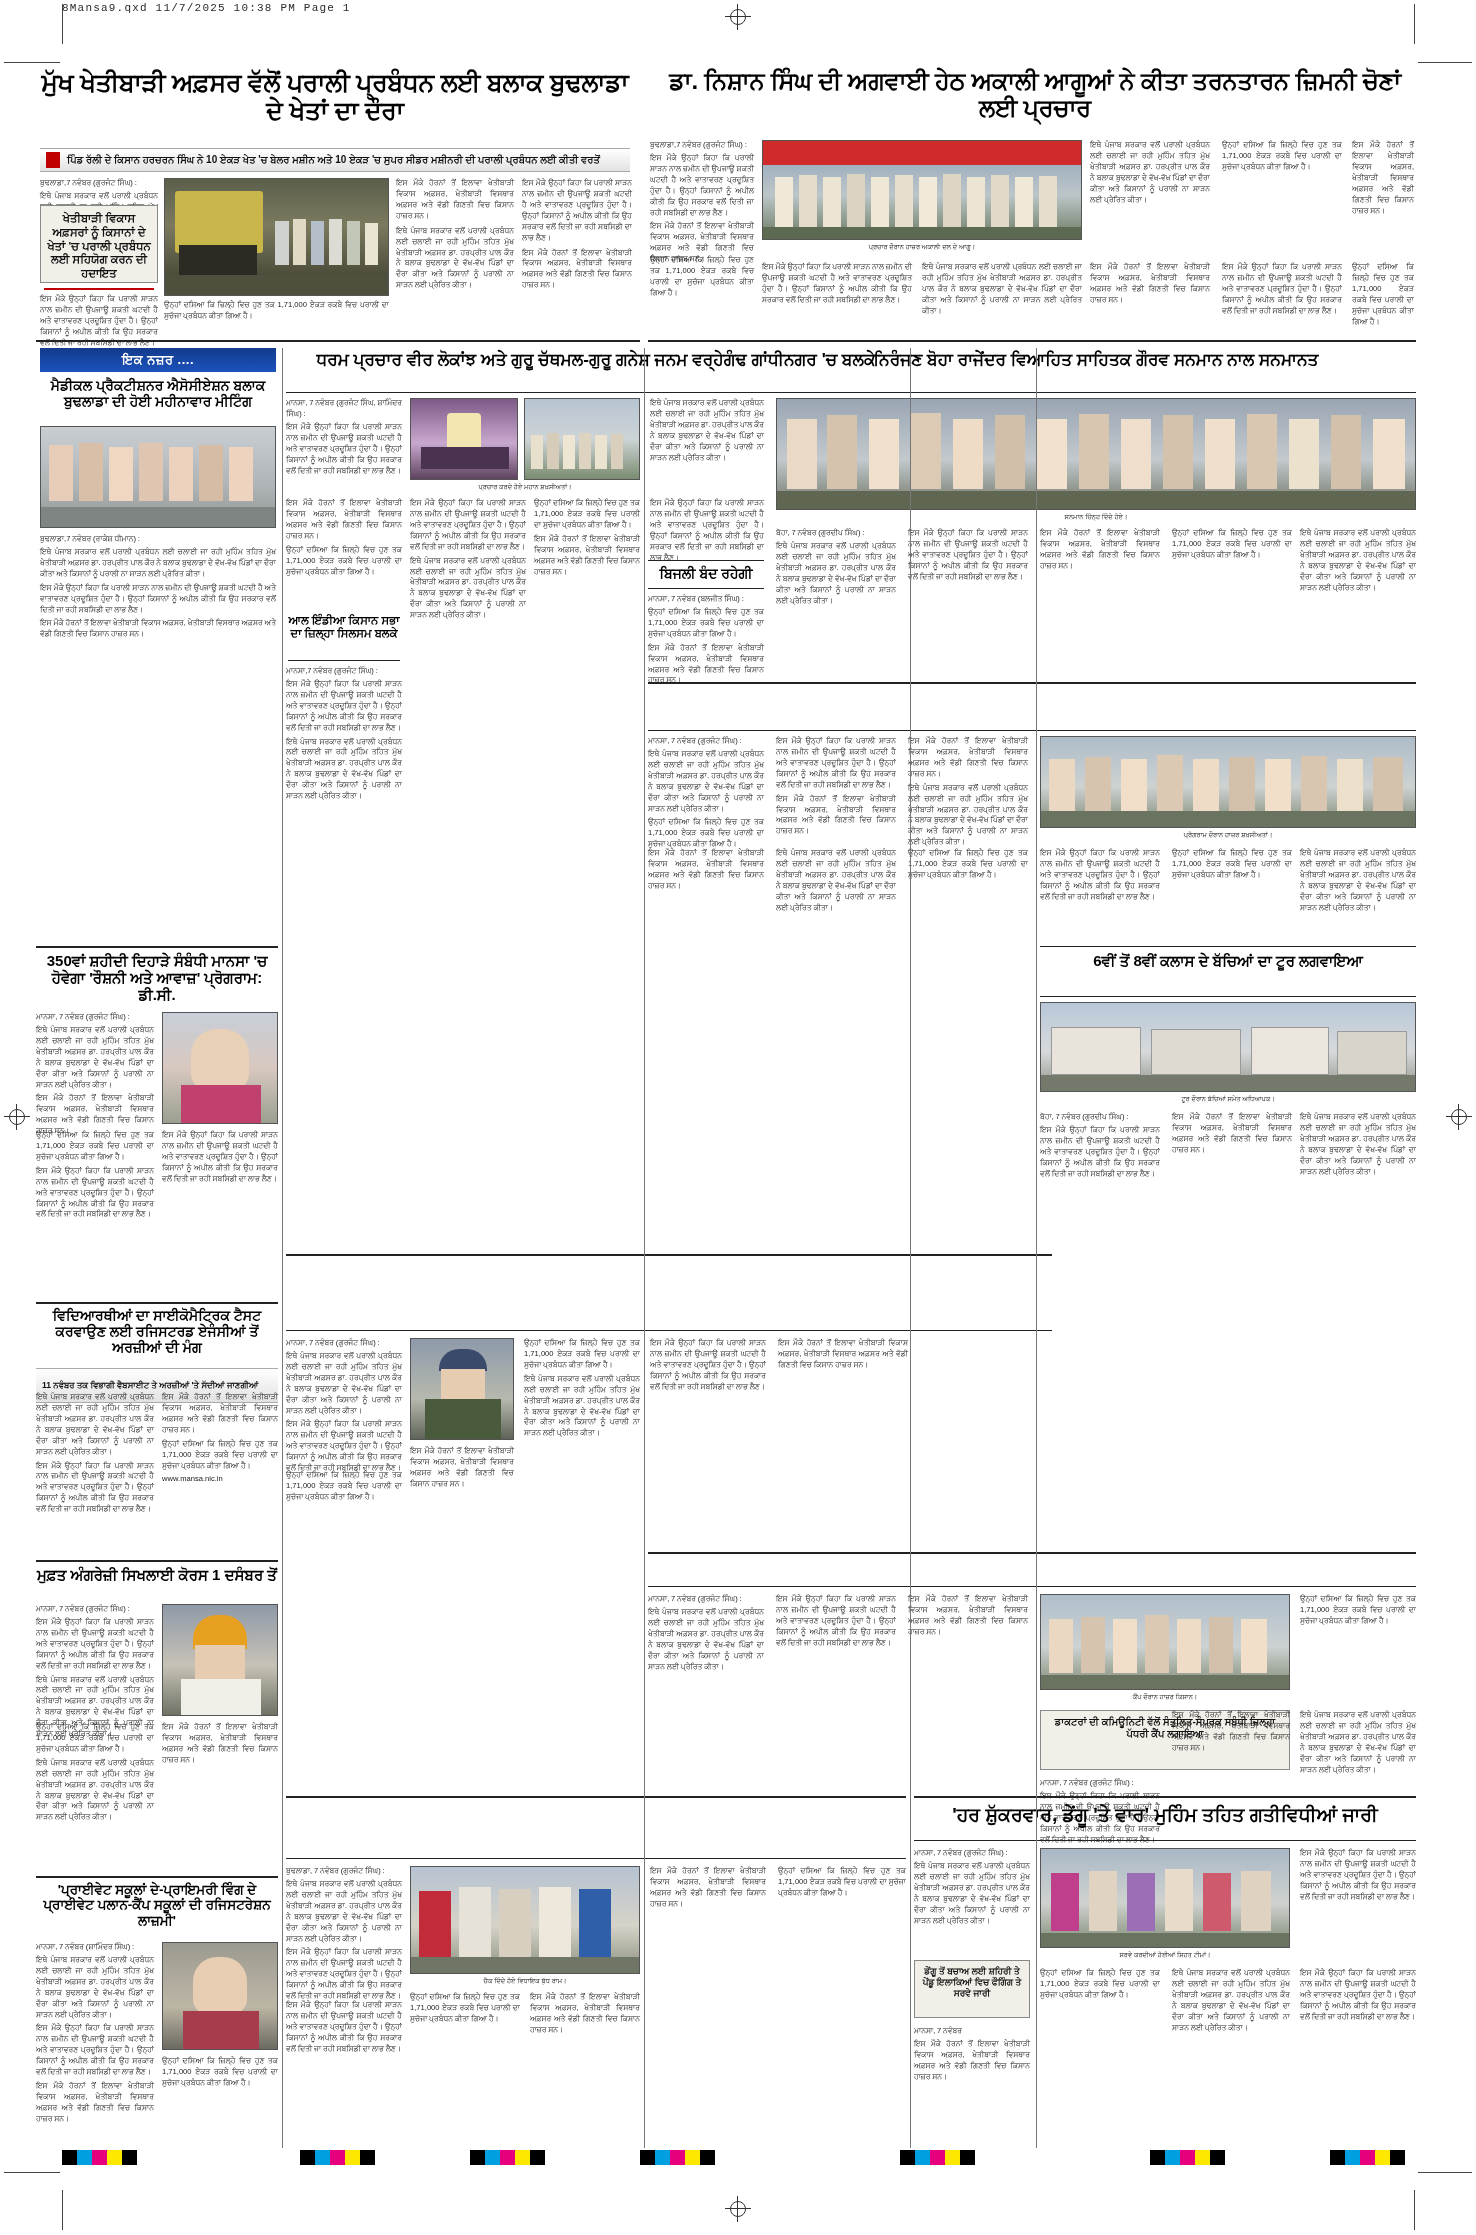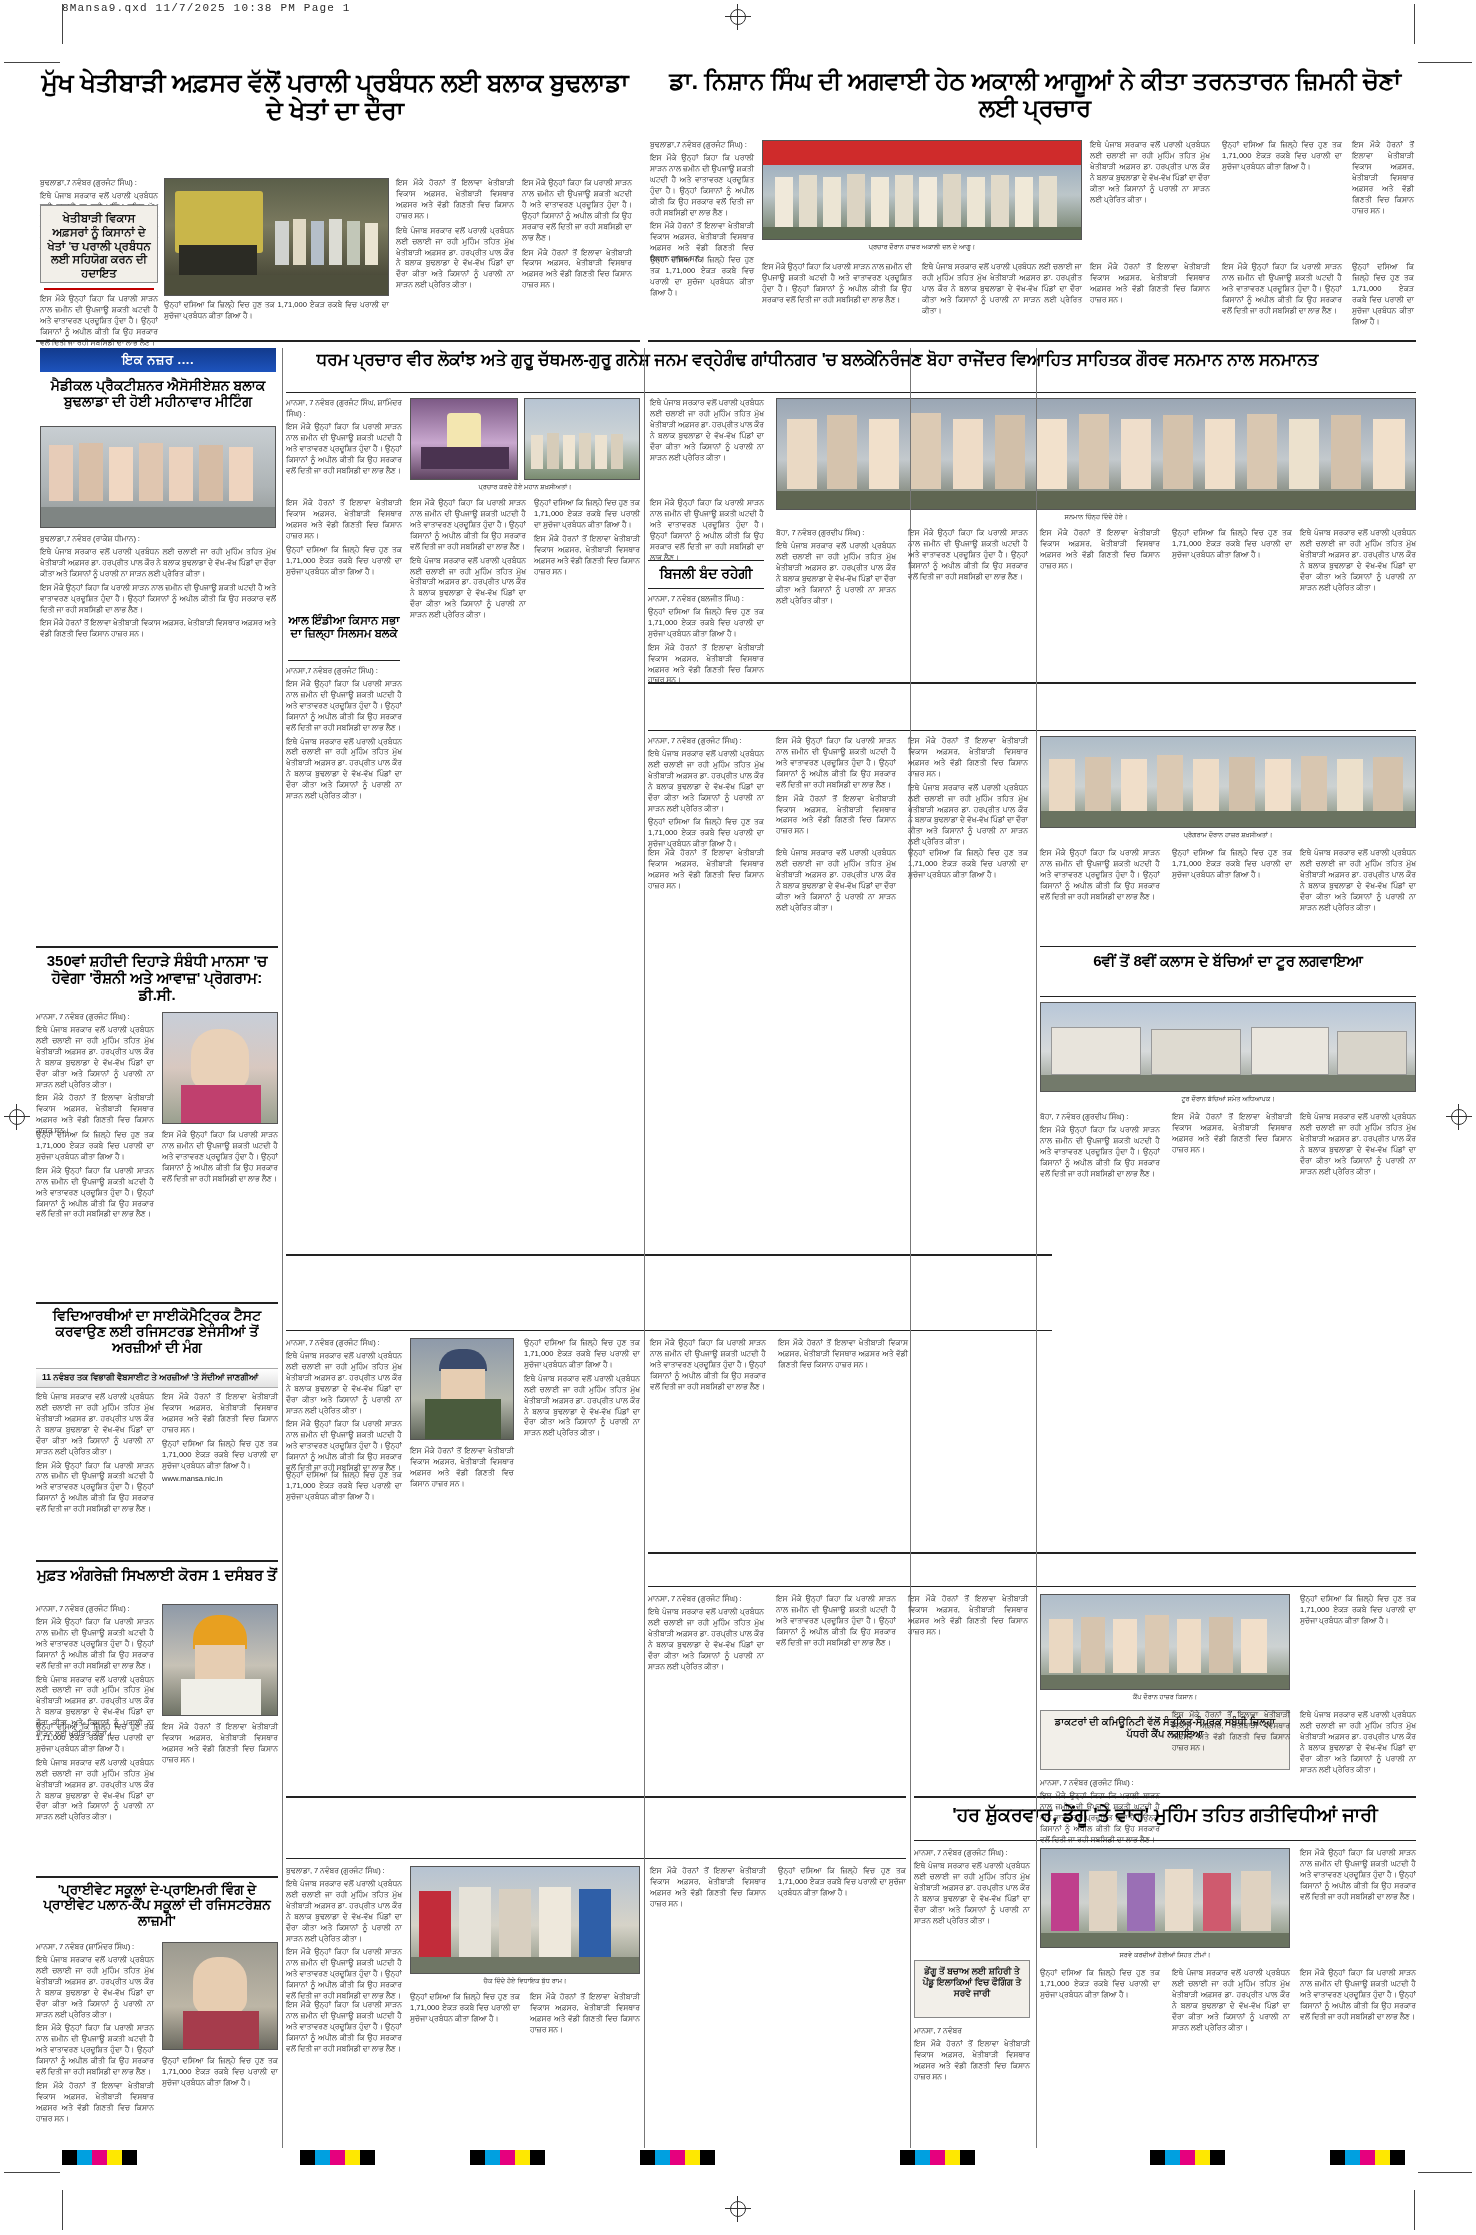--- a/index.html
+++ b/index.html
@@ -140,20 +140,24 @@
     <div class="reg-circle"></div>
   </div>
 
   <div class="qxd-line">8Mansa9.qxd   11/7/2025   10:38 PM   Page 1</div>
 
 
   <div class="hl" style="position:absolute;left:650px;top:68px;width:770px;font-size:24px;">ਡਾ. ਨਿਸ਼ਾਨ ਸਿੰਘ ਦੀ ਅਗਵਾਈ ਹੇਠ ਅਕਾਲੀ ਆਗੂਆਂ ਨੇ ਕੀਤਾ ਤਰਨਤਾਰਨ ਜ਼ਿਮਨੀ ਚੋਣਾਂ ਲਈ ਪ੍ਰਚਾਰ</div>
 
   <div class="hl" style="position:absolute;left:40px;top:68px;width:590px;font-size:25px;">ਮੁੱਖ ਖੇਤੀਬਾੜੀ ਅਫ਼ਸਰ ਵੱਲੋਂ ਪਰਾਲੀ ਪ੍ਰਬੰਧਨ ਲਈ ਬਲਾਕ ਬੁਢਲਾਡਾ ਦੇ ਖੇਤਾਂ ਦਾ ਦੌਰਾ</div>
 
+  <div class="subhead-bar" style="position:absolute;left:40px;top:148px;width:590px;height:24px;">
+    <span class="redsq"></span>
+    <span class="t">ਪਿੰਡ ਰੱਲੀ ਦੇ ਕਿਸਾਨ ਹਰਚਰਨ ਸਿੰਘ ਨੇ 10 ਏਕੜ ਖੇਤ 'ਚ ਬੇਲਰ ਮਸ਼ੀਨ ਅਤੇ 10 ਏਕੜ 'ਚ ਸੁਪਰ ਸੀਡਰ ਮਸ਼ੀਨਰੀ ਦੀ ਪਰਾਲੀ ਪ੍ਰਬੰਧਨ ਲਈ ਕੀਤੀ ਵਰਤੋਂ</span>
+  </div>
 
   <div class="col" style="left:40px;top:178px;width:118px;">
     <div class="body-text">ਬੁਢਲਾਡਾ,7 ਨਵੰਬਰ (ਗੁਰਜੰਟ ਸਿੰਘ) :</div>
     <div class="body-text" style="margin-top:2px;">ਇਥੇ ਪੰਜਾਬ ਸਰਕਾਰ ਵਲੋਂ ਪਰਾਲੀ ਪ੍ਰਬੰਧਨ ਲਈ ਚਲਾਈ ਜਾ ਰਹੀ ਮੁਹਿੰਮ ਤਹਿਤ ਮੁੱਖ ਖੇਤੀਬਾੜੀ ਅਫ਼ਸਰ ਡਾ. ਹਰਪ੍ਰੀਤ ਪਾਲ ਕੌਰ ਨੇ ਬਲਾਕ ਬੁਢਲਾਡਾ ਦੇ ਵੱਖ-ਵੱਖ ਪਿੰਡਾਂ ਦਾ ਦੌਰਾ ਕੀਤਾ ਅਤੇ ਕਿਸਾਨਾਂ ਨੂੰ ਪਰਾਲੀ ਨਾ ਸਾੜਨ ਲਈ ਪ੍ਰੇਰਿਤ ਕੀਤਾ।</div>
   </div>
 
   <div class="inset" style="left:40px;top:205px;width:118px;height:78px;">
     <div class="inset-title" style="padding:6px 4px;">ਖੇਤੀਬਾੜੀ ਵਿਕਾਸ ਅਫ਼ਸਰਾਂ ਨੂੰ ਕਿਸਾਨਾਂ ਦੇ ਖੇਤਾਂ 'ਚ ਪਰਾਲੀ ਪ੍ਰਬੰਧਨ ਲਈ ਸਹਿਯੋਗ ਕਰਨ ਦੀ ਹਦਾਇਤ</div>
   </div>
   <div class="rule-red" style="left:44px;top:288px;width:110px;height:2px;"></div>
@@ -398,21 +402,21 @@
   <div class="col" style="left:162px;top:1130px;width:116px;">
     <div class="body-text">ਇਸ ਮੌਕੇ ਉਨ੍ਹਾਂ ਕਿਹਾ ਕਿ ਪਰਾਲੀ ਸਾੜਨ ਨਾਲ ਜ਼ਮੀਨ ਦੀ ਉਪਜਾਊ ਸ਼ਕਤੀ ਘਟਦੀ ਹੈ ਅਤੇ ਵਾਤਾਵਰਣ ਪ੍ਰਦੂਸ਼ਿਤ ਹੁੰਦਾ ਹੈ। ਉਨ੍ਹਾਂ ਕਿਸਾਨਾਂ ਨੂੰ ਅਪੀਲ ਕੀਤੀ ਕਿ ਉਹ ਸਰਕਾਰ ਵਲੋਂ ਦਿਤੀ ਜਾ ਰਹੀ ਸਬਸਿਡੀ ਦਾ ਲਾਭ ਲੈਣ।</div>
   </div>
   <div class="col" style="left:36px;top:1130px;width:118px;">
     <div class="body-text">ਉਨ੍ਹਾਂ ਦਸਿਆ ਕਿ ਜ਼ਿਲ੍ਹੇ ਵਿਚ ਹੁਣ ਤਕ 1,71,000 ਏਕੜ ਰਕਬੇ ਵਿਚ ਪਰਾਲੀ ਦਾ ਸੁਚੱਜਾ ਪ੍ਰਬੰਧਨ ਕੀਤਾ ਗਿਆ ਹੈ।</div>
     <div class="body-text" style="margin-top:3px;">ਇਸ ਮੌਕੇ ਉਨ੍ਹਾਂ ਕਿਹਾ ਕਿ ਪਰਾਲੀ ਸਾੜਨ ਨਾਲ ਜ਼ਮੀਨ ਦੀ ਉਪਜਾਊ ਸ਼ਕਤੀ ਘਟਦੀ ਹੈ ਅਤੇ ਵਾਤਾਵਰਣ ਪ੍ਰਦੂਸ਼ਿਤ ਹੁੰਦਾ ਹੈ। ਉਨ੍ਹਾਂ ਕਿਸਾਨਾਂ ਨੂੰ ਅਪੀਲ ਕੀਤੀ ਕਿ ਉਹ ਸਰਕਾਰ ਵਲੋਂ ਦਿਤੀ ਜਾ ਰਹੀ ਸਬਸਿਡੀ ਦਾ ਲਾਭ ਲੈਣ।</div>
   </div>
 
   <div class="rule" style="left:36px;top:1302px;width:242px;height:2px;"></div>
   <div class="sechead" style="left:36px;top:1308px;width:242px;font-size:14px;">ਵਿਦਿਆਰਥੀਆਂ ਦਾ ਸਾਈਕੋਮੈਟ੍ਰਿਕ ਟੈਸਟ ਕਰਵਾਉਣ ਲਈ ਰਜਿਸਟਰਡ ਏਜੰਸੀਆਂ ਤੋਂ ਅਰਜ਼ੀਆਂ ਦੀ ਮੰਗ</div>
-  <div class="subhead-bar" style="position:absolute;left:36px;top:1368px;width:242px;height:20px;">
+  <div class="subhead-bar" style="position:absolute;left:36px;top:1368px;width:242px;height:35px;">
     <span class="t" style="font-size:8.5px;">11 ਨਵੰਬਰ ਤਕ ਵਿਭਾਗੀ ਵੈਬਸਾਈਟ ਤੇ ਅਰਜ਼ੀਆਂ 'ਤੇ ਸੱਦੀਆਂ ਜਾਣਗੀਆਂ</span>
   </div>
   <div class="col" style="left:36px;top:1392px;width:118px;">
     <div class="body-text">ਇਥੇ ਪੰਜਾਬ ਸਰਕਾਰ ਵਲੋਂ ਪਰਾਲੀ ਪ੍ਰਬੰਧਨ ਲਈ ਚਲਾਈ ਜਾ ਰਹੀ ਮੁਹਿੰਮ ਤਹਿਤ ਮੁੱਖ ਖੇਤੀਬਾੜੀ ਅਫ਼ਸਰ ਡਾ. ਹਰਪ੍ਰੀਤ ਪਾਲ ਕੌਰ ਨੇ ਬਲਾਕ ਬੁਢਲਾਡਾ ਦੇ ਵੱਖ-ਵੱਖ ਪਿੰਡਾਂ ਦਾ ਦੌਰਾ ਕੀਤਾ ਅਤੇ ਕਿਸਾਨਾਂ ਨੂੰ ਪਰਾਲੀ ਨਾ ਸਾੜਨ ਲਈ ਪ੍ਰੇਰਿਤ ਕੀਤਾ।</div>
     <div class="body-text" style="margin-top:3px;">ਇਸ ਮੌਕੇ ਉਨ੍ਹਾਂ ਕਿਹਾ ਕਿ ਪਰਾਲੀ ਸਾੜਨ ਨਾਲ ਜ਼ਮੀਨ ਦੀ ਉਪਜਾਊ ਸ਼ਕਤੀ ਘਟਦੀ ਹੈ ਅਤੇ ਵਾਤਾਵਰਣ ਪ੍ਰਦੂਸ਼ਿਤ ਹੁੰਦਾ ਹੈ। ਉਨ੍ਹਾਂ ਕਿਸਾਨਾਂ ਨੂੰ ਅਪੀਲ ਕੀਤੀ ਕਿ ਉਹ ਸਰਕਾਰ ਵਲੋਂ ਦਿਤੀ ਜਾ ਰਹੀ ਸਬਸਿਡੀ ਦਾ ਲਾਭ ਲੈਣ।</div>
   </div>
   <div class="col" style="left:162px;top:1392px;width:116px;">
     <div class="body-text">ਇਸ ਮੌਕੇ ਹੋਰਨਾਂ ਤੋਂ ਇਲਾਵਾ ਖੇਤੀਬਾੜੀ ਵਿਕਾਸ ਅਫ਼ਸਰ, ਖੇਤੀਬਾੜੀ ਵਿਸਥਾਰ ਅਫ਼ਸਰ ਅਤੇ ਵੱਡੀ ਗਿਣਤੀ ਵਿਚ ਕਿਸਾਨ ਹਾਜ਼ਰ ਸਨ।</div>
     <div class="body-text" style="margin-top:3px;">ਉਨ੍ਹਾਂ ਦਸਿਆ ਕਿ ਜ਼ਿਲ੍ਹੇ ਵਿਚ ਹੁਣ ਤਕ 1,71,000 ਏਕੜ ਰਕਬੇ ਵਿਚ ਪਰਾਲੀ ਦਾ ਸੁਚੱਜਾ ਪ੍ਰਬੰਧਨ ਕੀਤਾ ਗਿਆ ਹੈ।</div>
     <div class="body-text" style="margin-top:3px;">www.mansa.nic.in</div>

